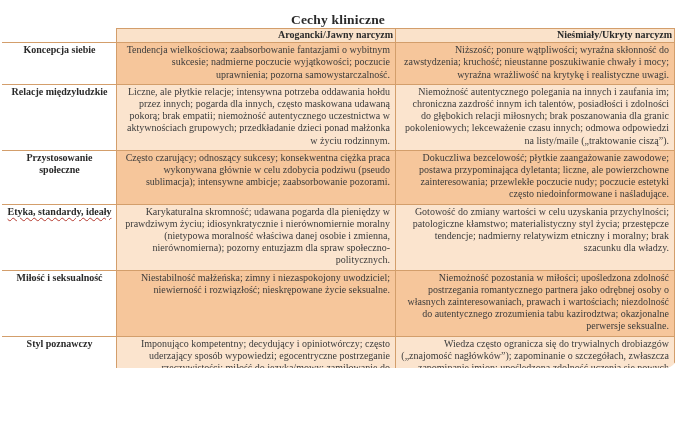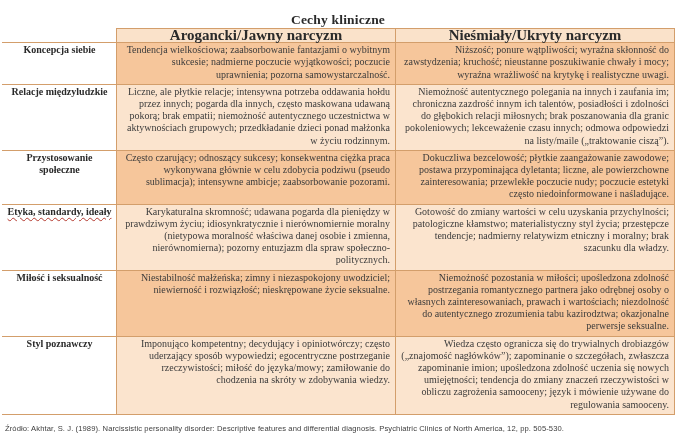--- a/index.html
+++ b/index.html
@@ -6,21 +6,21 @@
     --row-dark:#F6C69B;
     --row-light:#FBE4CE;
     --header-bg:#FAE2CA;
     --border:#D39E6B;
     --text:#3B3B3B;
     --heading:#2A2A2A;
   }
   *{margin:0;padding:0;box-sizing:border-box;}
   html,body{background:#ffffff;}
   .page{
-    width:676px;height:448px;background:#ffffff;overflow:hidden;
+    width:676px;height:368px;background:#ffffff;overflow:hidden;
     font-family:"Liberation Serif","DejaVu Serif",serif;color:var(--text);
     padding-top:12px;position:relative;border-radius:10px;
   }
   .title{
     text-align:center;font-size:13.5px;font-weight:bold;color:var(--heading);
     letter-spacing:0.2px;
   }
   .subtitle{
     text-align:center;font-size:12px;color:var(--heading);margin-top:1px;margin-bottom:8px;
   }
@@ -28,22 +28,22 @@
     border-collapse:collapse;table-layout:fixed;
     width:672px;margin-left:2px;
   }
   table.clin col.c-rowh{width:114px;}
   table.clin col.c-data{width:279px;}
   table.clin th,table.clin td{
     border:1px solid var(--border);
     font-size:10px;line-height:12.2px;vertical-align:top;
   }
   table.clin thead th{
-    background:var(--header-bg);text-align:center;font-weight:bold;
-    color:var(--heading);padding:0 2px 1px 2px;font-size:15px;
+    background:var(--header-bg);text-align:right;font-weight:bold;
+    color:var(--heading);padding:0 2px 1px 2px;font-size:10px;
   }
   table.clin thead th.corner{
     background:#ffffff;border-top:1px solid transparent;border-left:1px solid transparent;
   }
   table.clin tbody th.rowh{
     background:#ffffff;border-left:1px solid transparent;
     text-align:center;font-weight:bold;color:var(--heading);
     padding:1px 3px;font-size:10px;line-height:12.5px;
   }
   table.clin tbody td{

